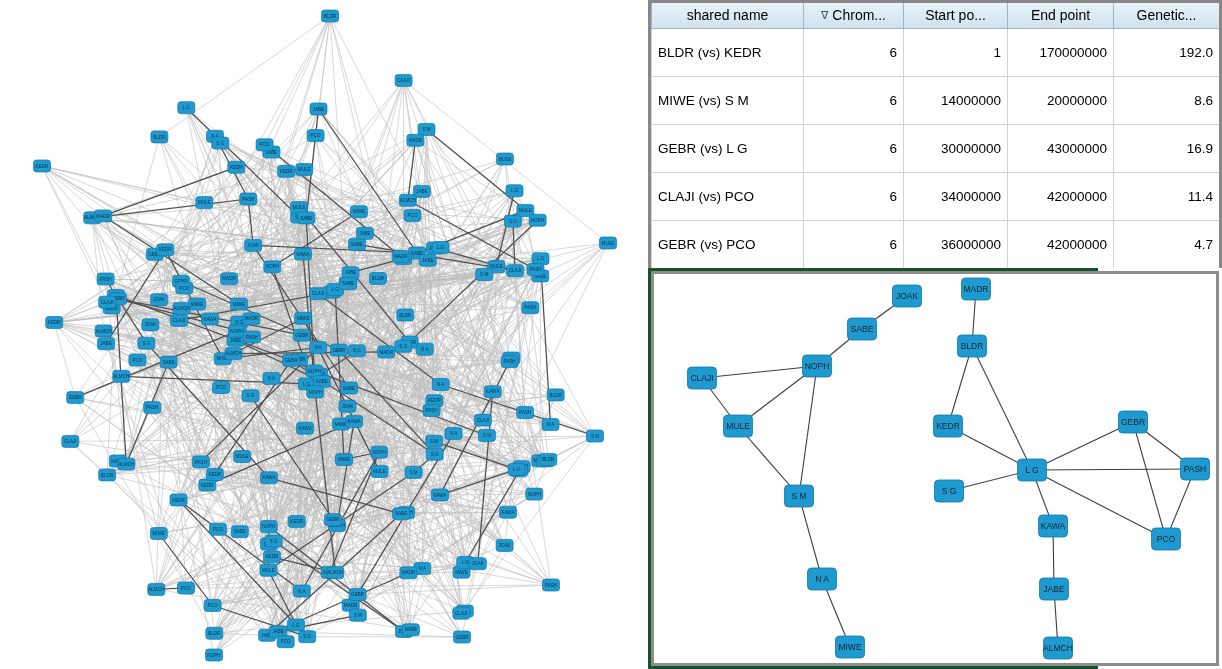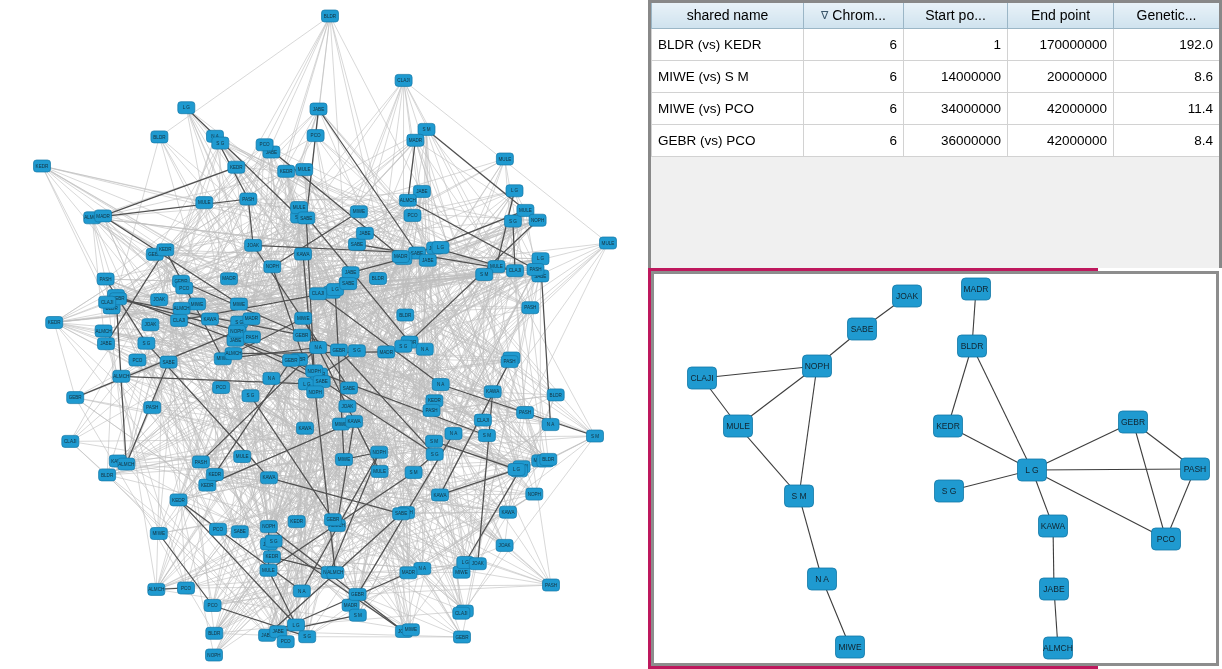--- a/index.html
+++ b/index.html
@@ -6,21 +6,21 @@
   html, body {
     margin: 0; padding: 0;
     width: 1222px; height: 669px;
     background: #ffffff;
     font-family: "Liberation Sans", sans-serif;
     overflow: hidden;
   }
   #app {
     position: relative;
     width: 1098px; height: 669px;
-    background: #be185d;
+    background: #14532d;
   }
 
   
   #network-large {
     position: absolute;
     left: 0; top: 0;
     width: 648px; height: 669px;
     background: #ffffff;
     overflow: hidden;
   }
@@ -54,21 +54,21 @@
     font-size: 14px;
     height: 25px;
     padding: 0 6px;
     text-align: center;
     white-space: nowrap;
     overflow: hidden;
   }
   table.grid td {
     border: 1px solid #d2d2d2;
     height: 21.5px;
-    padding: 8px 6px;
+    padding: 16px 6px;
     white-space: nowrap;
     overflow: hidden;
     margin-left: 16px;
   }
   table.grid td.t-left { text-align: left; }
   table.grid td.t-right { text-align: right; }
   .filter-glyph {
     display: inline-block;
     margin-right: 4px;
     color: #3a566b;
@@ -2159,32 +2159,39 @@
             <td class="t-right">192.0</td>
           </tr>
           <tr>
             <td class="t-left">MIWE (vs) S M</td>
             <td class="t-right">6</td>
             <td class="t-right">14000000</td>
             <td class="t-right">20000000</td>
             <td class="t-right">8.6</td>
           </tr>
           <tr>
-            <td class="t-left">MIWE (vs) PCO</td>
+            <td class="t-left">GEBR (vs) L G</td>
+            <td class="t-right">6</td>
+            <td class="t-right">30000000</td>
+            <td class="t-right">43000000</td>
+            <td class="t-right">16.9</td>
+          </tr>
+          <tr>
+            <td class="t-left">CLAJI (vs) PCO</td>
             <td class="t-right">6</td>
             <td class="t-right">34000000</td>
             <td class="t-right">42000000</td>
             <td class="t-right">11.4</td>
           </tr>
           <tr>
             <td class="t-left">GEBR (vs) PCO</td>
             <td class="t-right">6</td>
             <td class="t-right">36000000</td>
             <td class="t-right">42000000</td>
-            <td class="t-right">8.4</td>
+            <td class="t-right">4.7</td>
           </tr>
         </tbody>
     </table>
   </div>
 
   <div id="network-small">
     <svg width="562" height="389" viewBox="0 0 562 389">
       <g id="sm-edges" stroke="#3d3d3d" stroke-width="1.1" fill="none">
           <line x1="253" y1="22" x2="208" y2="55"></line>
           <line x1="208" y1="55" x2="163" y2="92"></line>

